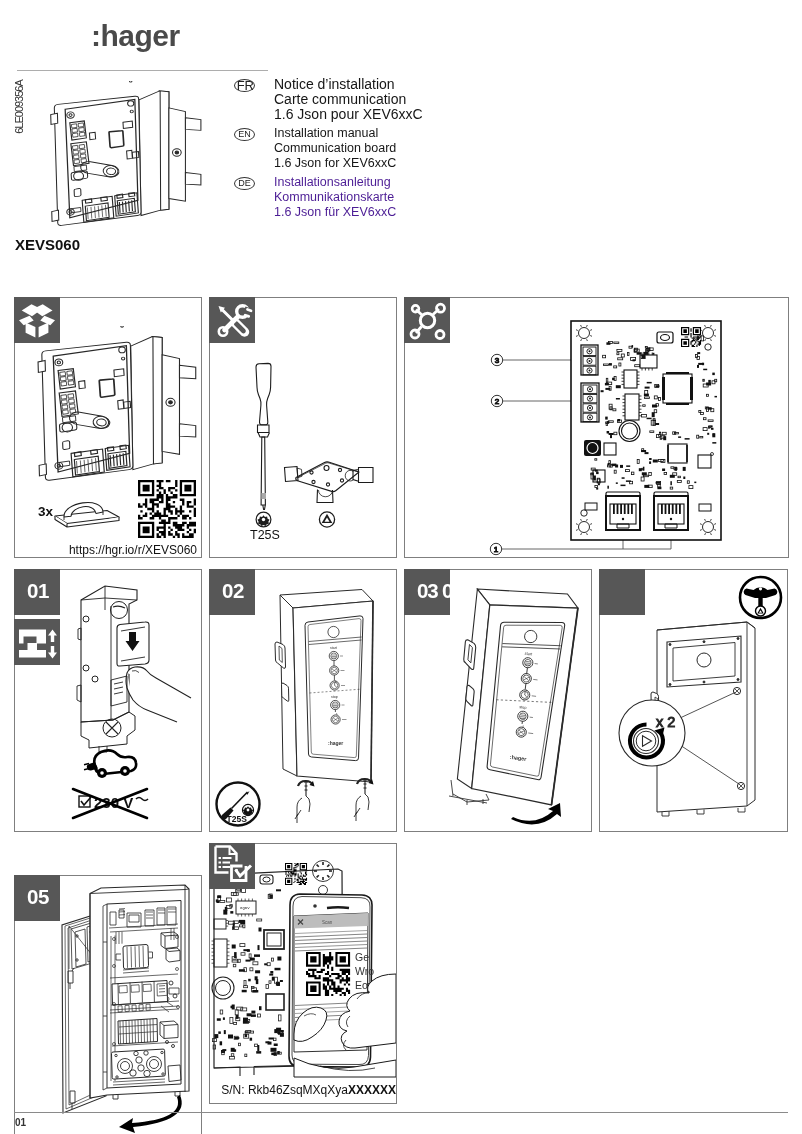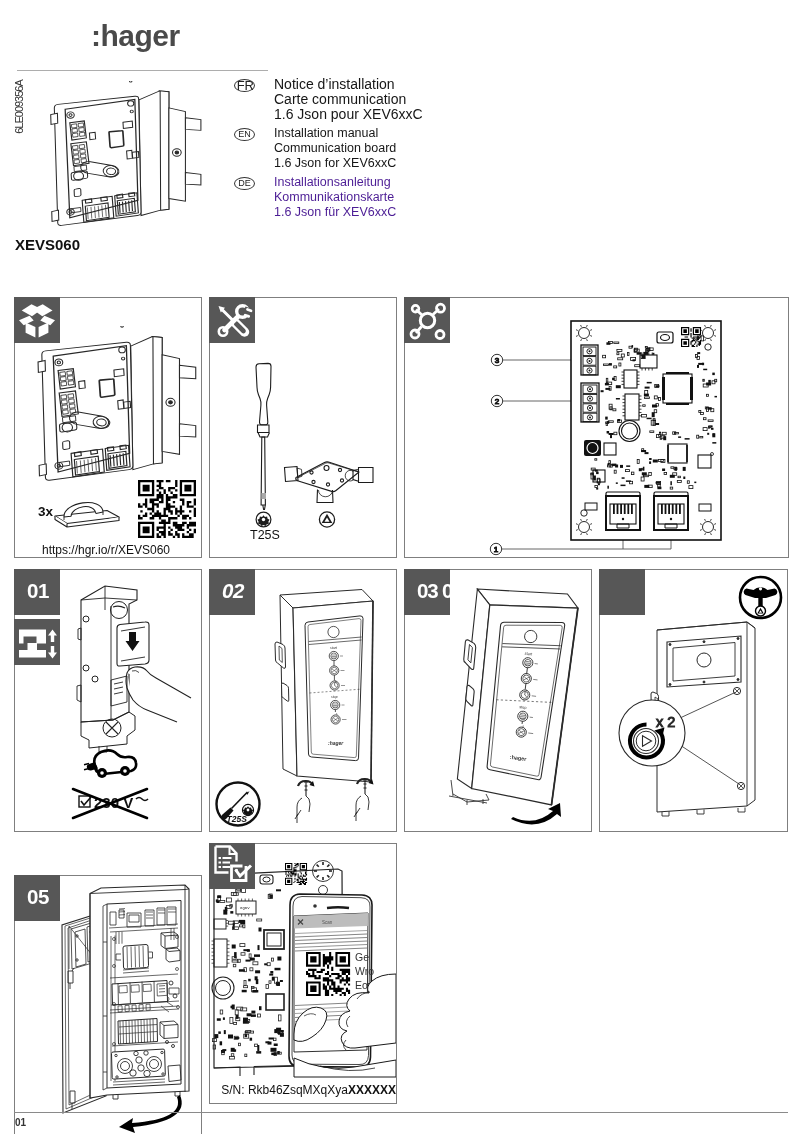--- a/index.html
+++ b/index.html
@@ -180,21 +180,21 @@
     <path d="M2,23 L54,17.5 L66,24 L14,30.5 Z" fill="#fff"></path>
     <path d="M2,23 L2,26.5 L14,34 L14,30.5 M66,24 L66,27.5 L14,34" fill="#fff"></path>
     <path d="M11,24 C10,9 49,3 50,19 L43,20.5 C41,9 19,13 18,23.2 Z" fill="#fff"></path>
     <path d="M50,19 L50,22 M11,24 l0,3" stroke-width="0.9"></path>
   </svg>
 
   <svg class="abs" style="left:123px;top:182px;" width="58" height="58" viewBox="0 0 25 25">
       <path fill="#000" d="M0 0h7v1h-7zM8 0h3v1h-3zM12 0h2v1h-2zM16 0h1v1h-1zM18 0h7v1h-7zM0 1h1v1h-1zM6 1h1v1h-1zM9 1h1v1h-1zM16 1h1v1h-1zM18 1h1v1h-1zM24 1h1v1h-1zM0 2h1v1h-1zM2 2h3v1h-3zM6 2h1v1h-1zM8 2h2v1h-2zM16 2h1v1h-1zM18 2h1v1h-1zM20 2h3v1h-3zM24 2h1v1h-1zM0 3h1v1h-1zM2 3h3v1h-3zM6 3h1v1h-1zM9 3h2v1h-2zM13 3h3v1h-3zM18 3h1v1h-1zM20 3h3v1h-3zM24 3h1v1h-1zM0 4h1v1h-1zM2 4h3v1h-3zM6 4h1v1h-1zM8 4h1v1h-1zM11 4h1v1h-1zM13 4h1v1h-1zM16 4h1v1h-1zM18 4h1v1h-1zM20 4h3v1h-3zM24 4h1v1h-1zM0 5h1v1h-1zM6 5h1v1h-1zM9 5h1v1h-1zM11 5h1v1h-1zM14 5h1v1h-1zM18 5h1v1h-1zM24 5h1v1h-1zM0 6h7v1h-7zM8 6h3v1h-3zM12 6h1v1h-1zM15 6h2v1h-2zM18 6h7v1h-7zM8 7h3v1h-3zM12 7h5v1h-5zM3 8h1v1h-1zM5 8h4v1h-4zM10 8h1v1h-1zM12 8h2v1h-2zM18 8h2v1h-2zM24 8h1v1h-1zM3 9h1v1h-1zM5 9h2v1h-2zM9 9h2v1h-2zM12 9h1v1h-1zM15 9h1v1h-1zM19 9h1v1h-1zM21 9h2v1h-2zM24 9h1v1h-1zM0 10h1v1h-1zM2 10h2v1h-2zM6 10h3v1h-3zM12 10h2v1h-2zM19 10h1v1h-1zM21 10h1v1h-1zM24 10h1v1h-1zM0 11h2v1h-2zM3 11h1v1h-1zM6 11h1v1h-1zM8 11h1v1h-1zM12 11h4v1h-4zM18 11h1v1h-1zM21 11h3v1h-3zM4 12h3v1h-3zM11 12h3v1h-3zM16 12h1v1h-1zM18 12h1v1h-1zM24 12h1v1h-1zM1 13h1v1h-1zM6 13h1v1h-1zM8 13h1v1h-1zM11 13h1v1h-1zM13 13h2v1h-2zM16 13h4v1h-4zM22 13h1v1h-1zM24 13h1v1h-1zM3 14h1v1h-1zM5 14h1v1h-1zM7 14h3v1h-3zM11 14h1v1h-1zM14 14h1v1h-1zM16 14h1v1h-1zM18 14h1v1h-1zM24 14h1v1h-1zM0 15h1v1h-1zM2 15h2v1h-2zM6 15h7v1h-7zM17 15h1v1h-1zM19 15h3v1h-3zM24 15h1v1h-1zM0 16h2v1h-2zM5 16h2v1h-2zM9 16h1v1h-1zM13 16h4v1h-4zM19 16h2v1h-2zM22 16h1v1h-1zM10 17h2v1h-2zM13 17h1v1h-1zM0 18h7v1h-7zM9 18h5v1h-5zM15 18h2v1h-2zM19 18h2v1h-2zM22 18h3v1h-3zM0 19h1v1h-1zM6 19h1v1h-1zM11 19h1v1h-1zM15 19h5v1h-5zM21 19h4v1h-4zM0 20h1v1h-1zM2 20h3v1h-3zM6 20h1v1h-1zM8 20h4v1h-4zM13 20h1v1h-1zM16 20h3v1h-3zM21 20h1v1h-1zM0 21h1v1h-1zM2 21h3v1h-3zM6 21h1v1h-1zM8 21h1v1h-1zM11 21h1v1h-1zM14 21h1v1h-1zM17 21h3v1h-3zM22 21h1v1h-1zM24 21h1v1h-1zM0 22h1v1h-1zM2 22h3v1h-3zM6 22h1v1h-1zM9 22h3v1h-3zM13 22h1v1h-1zM16 22h1v1h-1zM21 22h1v1h-1zM24 22h1v1h-1zM0 23h1v1h-1zM6 23h1v1h-1zM8 23h1v1h-1zM10 23h2v1h-2zM13 23h2v1h-2zM16 23h2v1h-2zM19 23h1v1h-1zM22 23h2v1h-2zM0 24h7v1h-7zM8 24h2v1h-2zM11 24h1v1h-1zM15 24h1v1h-1zM17 24h1v1h-1zM19 24h5v1h-5z"></path>
     </svg>
 
-  <div class="abs" style="left:0px;top:245px;width:182px;text-align:center;font-size:12px;color:#111;">https://hgr.io/r/XEVS060</div>
+  <div class="abs" style="left:0px;top:245px;width:182px;text-align:right;font-size:12px;color:#111;">https://hgr.io/r/XEVS060</div>
 </div>
 
 <div class="panel" style="left:209px;top:297px;width:186px;height:259px;">
 
   <div class="tag">
       <svg width="46" height="46" viewBox="0 0 46 46">
     <g stroke="#fff" fill="none" stroke-linecap="round">
     <path d="M9.5,9 l6.5,1.8 -4.2,4.6 z" fill="#fff" stroke="none"></path>
     <path d="M13.5,13 L25,24.5" stroke-width="3"></path>
     <path d="M26,25.5 L35.5,35" stroke-width="9.5"></path>
@@ -657,21 +657,21 @@
     <path d="M66,231 l3,4 7,-8" stroke-width="1.6"></path>
     <path d="M121,229 q3,-3 6,0 q3,3 6,0" stroke-width="1.6"></path>
     </g>
     <text x="79" y="238" font-size="15" font-weight="bold" fill="#111" font-family="Liberation Sans, sans-serif">230 V</text>
     <g stroke="#000" stroke-width="2.6" stroke-linecap="round">
     <path d="M58,219 L132,248 M132,219 L58,248"></path>
     </g>
   </svg>
 </div>
 
-<div class="panel" style="left:209px;top:569px;width:186px;height:261px;font-style:italic;">
+<div class="panel" style="left:209px;top:569px;width:186px;height:261px;">
   <div class="tag">02</div>
 
   <svg class="abs" style="left:0px;top:0px;" width="186" height="261" viewBox="0 0 186 261" fill="none" stroke="#222" overflow="visible">
     <use href="#charger" x="62" y="16" width="112" height="205"></use>
 
     <g stroke-width="1">
     <path d="M96,212 v14 M94,212 h4 M94.5,216 h3 M94.5,220 h3" stroke-width="1.1"></path>
     <path d="M88,216 a8,7 0 0,1 8,-5 a8,7 0 0,1 7,4" fill="none" stroke-width="2.2"></path>
     <path d="M103,211 l1.5,5.5 -5,-1.5 z" fill="#111" stroke="none"></path>
     <path d="M92,228 q-5,3 -5,9 l0,16 M96,226 q4,2 4,8 l-1,8 M88,244 l-3,5 M91,240 l-4,6" stroke-width="0.9"></path>

